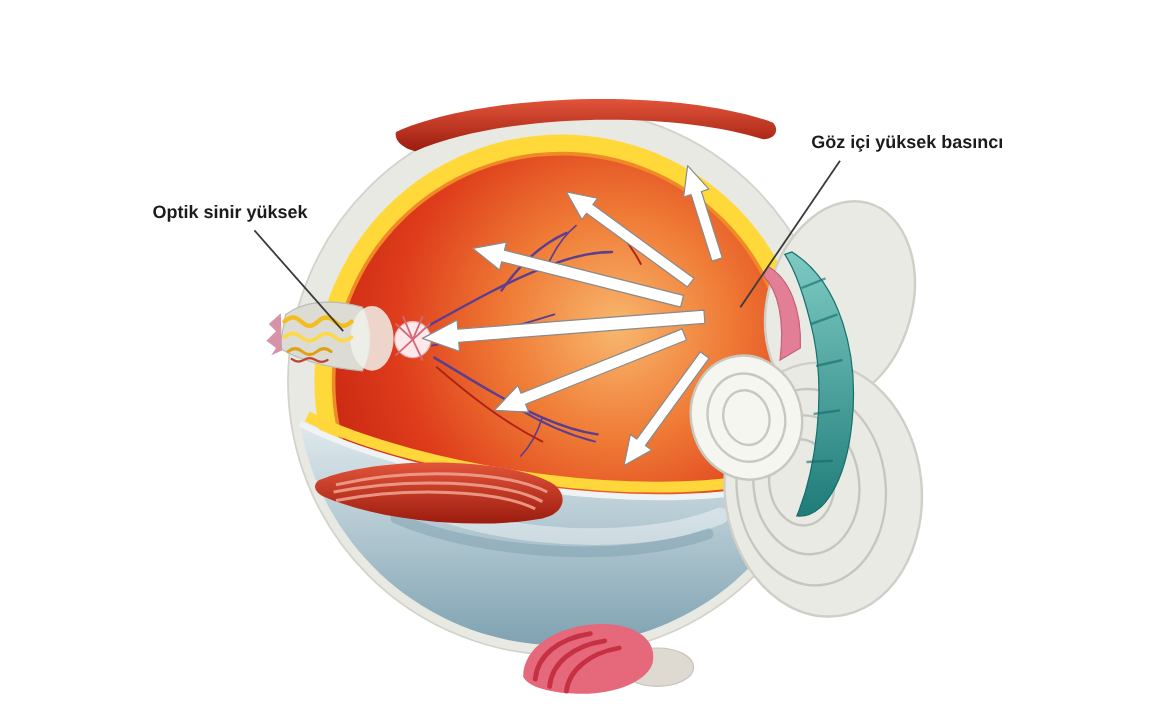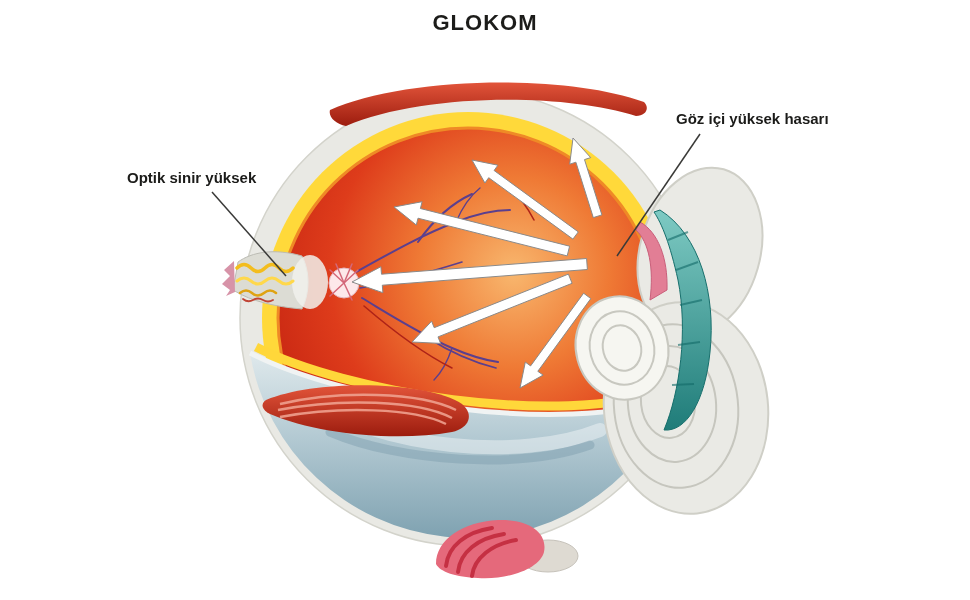--- a/index.html
+++ b/index.html
@@ -152,16 +152,15 @@
       <polygon points="583.6,293.2 530.6,365.9 525.3,362.1 520,388 543.1,375.1 537.8,371.3 590.8,298.6"></polygon>
       <polygon points="601.9,214.9 584.5,159.6 590.7,157.6 573,138 569.7,164.2 575.9,162.2 593.3,217.6"></polygon>
     </g>
 
     <g stroke="#3a3a38" stroke-width="1.5">
       <line x1="700" y1="134" x2="617" y2="256"></line>
       <line x1="212" y1="192" x2="286" y2="276"></line>
     </g>
   </svg>
 
-  <div class="title">GLOKOM</div>
-  <div class="callout pressure">Göz içi yüksek hasarı</div>
+  <div class="callout pressure">Göz içi yüksek basıncı</div>
   <div class="callout optic">Optik sinir yüksek</div>
 </div>
 
 </body></html>

